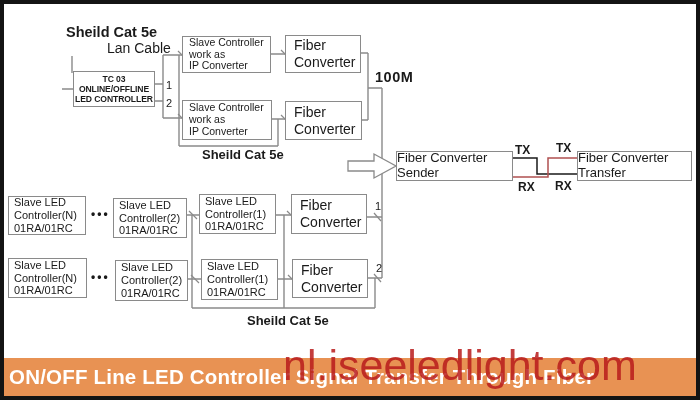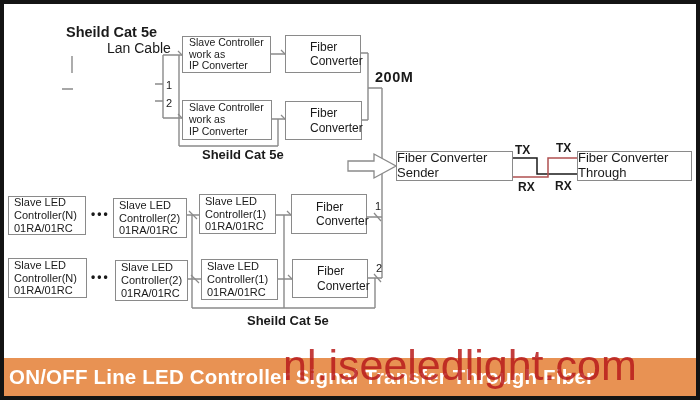--- a/index.html
+++ b/index.html
@@ -10,21 +10,21 @@
   svg.wires{position:absolute;left:0;top:0;}
   .box{
     position:absolute;background:#ffffff;border:1.5px solid #8a8a8a;
     box-sizing:border-box;display:flex;flex-direction:column;justify-content:center;
     color:#1a1a1a;line-height:1.12;
   }
   .box span{display:block;white-space:nowrap;}
   .pc-box{font-size:20px;align-items:center;letter-spacing:1px;}
   .ctrl-box{font-size:8.6px;font-weight:bold;align-items:center;line-height:1.18;letter-spacing:-0.1px;}
   .ip-box{font-size:10.5px;padding-left:6px;line-height:1.14;justify-content:center;}
-  .fiber-box{font-size:12px;padding-left:24px;line-height:1.2;}
+  .fiber-box{font-size:14px;padding-left:8px;line-height:1.2;}
   .slaveled-box{font-size:11px;padding-left:5px;line-height:1.16;}
   .note-box{font-size:13px;align-items:flex-start;padding-right:6px;line-height:1.12;}
   .lbl{position:absolute;white-space:nowrap;}
   .b{font-weight:bold;}
   .shield-top{font-size:14.5px;}
   .lancable{font-size:14px;}
   .small-num{font-size:11px;}
   .shield{font-size:13px;}
   .m200{font-size:14.5px;letter-spacing:0.5px;}
   .connnote{font-size:14px;letter-spacing:0.5px;}
@@ -78,20 +78,25 @@
       M374 213 L381 221 M374 274 L381 282"></path>
 
     <polygon points="348,161 374,161 374,154 396,166 374,178 374,171 348,171" fill="#ffffff" stroke="#8a8a8a" stroke-width="1.3"></polygon>
 
     <path fill="none" stroke="#1a1a1a" stroke-width="1.5" d="M513 158 H537 V174 H577"></path>
 
     <path fill="none" stroke="#b05050" stroke-width="1.5" d="M513 177 H548 V158 H577"></path>
   </svg>
 
 
+  <div class="box ctrl-box" style="left:73px;top:71px;width:82px;height:36px;">
+    <span>TC 03</span>
+    <span>ONLINE/OFFLINE</span>
+    <span>LED CONTROLLER</span>
+  </div>
 
   <div class="box ip-box" style="left:182px;top:36px;width:89px;height:37px;">
     <span>Slave Controller</span>
     <span>work as</span>
     <span>IP Converter</span>
   </div>
 
   <div class="box ip-box" style="left:182px;top:100px;width:90px;height:40px;">
     <span>Slave Controller</span>
     <span>work as</span>
@@ -147,29 +152,29 @@
     <span>Fiber</span>
     <span>Converter</span>
   </div>
 
   <div class="box note-box" style="left:396px;top:151px;width:117px;height:30px;">
     <span>Fiber Converter</span>
     <span>Sender</span>
   </div>
   <div class="box note-box" style="left:577px;top:151px;width:115px;height:30px;">
     <span>Fiber Converter</span>
-    <span>Through</span>
+    <span>Transfer</span>
   </div>
 
   <div class="lbl b shield-top" style="left:66px;top:24px;">Sheild Cat 5e</div>
   <div class="lbl lancable" style="left:67px;top:40px;margin-left:40px;">Lan Cable</div>
   <div class="lbl small-num" style="left:166px;top:79px;">1</div>
   <div class="lbl small-num" style="left:166px;top:97px;">2</div>
   <div class="lbl b shield" style="left:202px;top:147px;">Sheild Cat 5e</div>
-  <div class="lbl b m200" style="left:375px;top:69px;">200M</div>
+  <div class="lbl b m200" style="left:375px;top:69px;">100M</div>
   <div class="lbl b txrx" style="left:515px;top:143px;">TX</div>
   <div class="lbl b txrx" style="left:556px;top:141px;">TX</div>
   <div class="lbl b txrx" style="left:518px;top:180px;">RX</div>
   <div class="lbl b txrx" style="left:555px;top:179px;">RX</div>
   <div class="lbl small-num" style="left:375px;top:200px;">1</div>
   <div class="lbl small-num" style="left:376px;top:262px;">2</div>
   <div class="lbl b shield" style="left:247px;top:313px;">Sheild Cat 5e</div>
   <div class="lbl dots" style="left:91px;top:207px;">•••</div>
   <div class="lbl dots" style="left:91px;top:270px;">•••</div>
 

